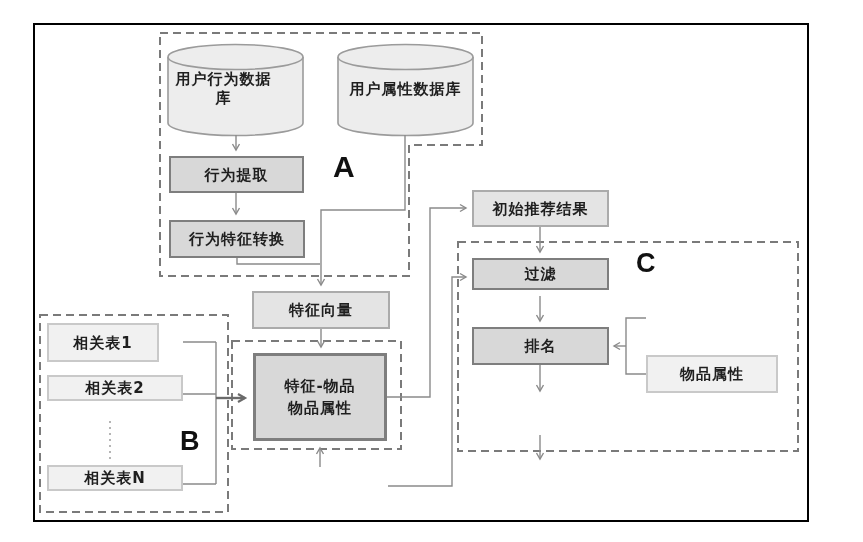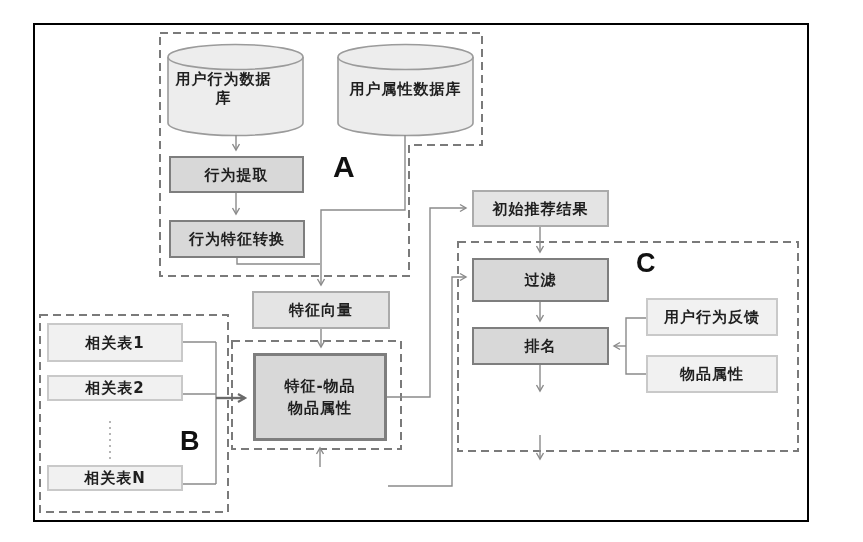--- a/index.html
+++ b/index.html
@@ -87,26 +87,25 @@
 
   <div class="group-label" style="left:333px;top:150px">A</div>
   <div class="group-label" style="left:180px;top:426px;font-size:27px">B</div>
   <div class="group-label" style="left:636px;top:248px;font-size:27px">C</div>
 
   <div class="node process" style="left:169px;top:156px;width:135px;height:37px">行为提取</div>
   <div class="node process" style="left:169px;top:220px;width:136px;height:38px">行为特征转换</div>
   <div class="node data" style="left:252px;top:291px;width:138px;height:38px">特征向量</div>
   <div class="node data" style="left:472px;top:190px;width:137px;height:37px">初始推荐结果</div>
 
-  <div class="node external" style="left:47px;top:323px;width:136px;height:39px">相关表1</div>
+  <div class="node external" style="left:47px;top:323px;width:112px;height:39px">相关表1</div>
   <div class="node external" style="left:47px;top:375px;width:136px;height:26px">相关表2</div>
   <div class="node external" style="left:47px;top:465px;width:136px;height:26px">相关表N</div>
 
   <div class="node process big" style="left:253px;top:353px;width:134px;height:88px">特征-物品
 物品属性</div>
 
-  <div class="node process" style="left:472px;top:258px;width:137px;height:44px">过滤</div>
+  <div class="node process" style="left:472px;top:258px;width:137px;height:32px">过滤</div>
   <div class="node process" style="left:472px;top:327px;width:137px;height:38px">排名</div>
 
-  <div class="node external" style="left:646px;top:298px;width:132px;height:38px">用户行为反馈</div>
   <div class="node external" style="left:646px;top:355px;width:132px;height:38px">物品属性</div>
 
 </div>
 
 </body></html>

